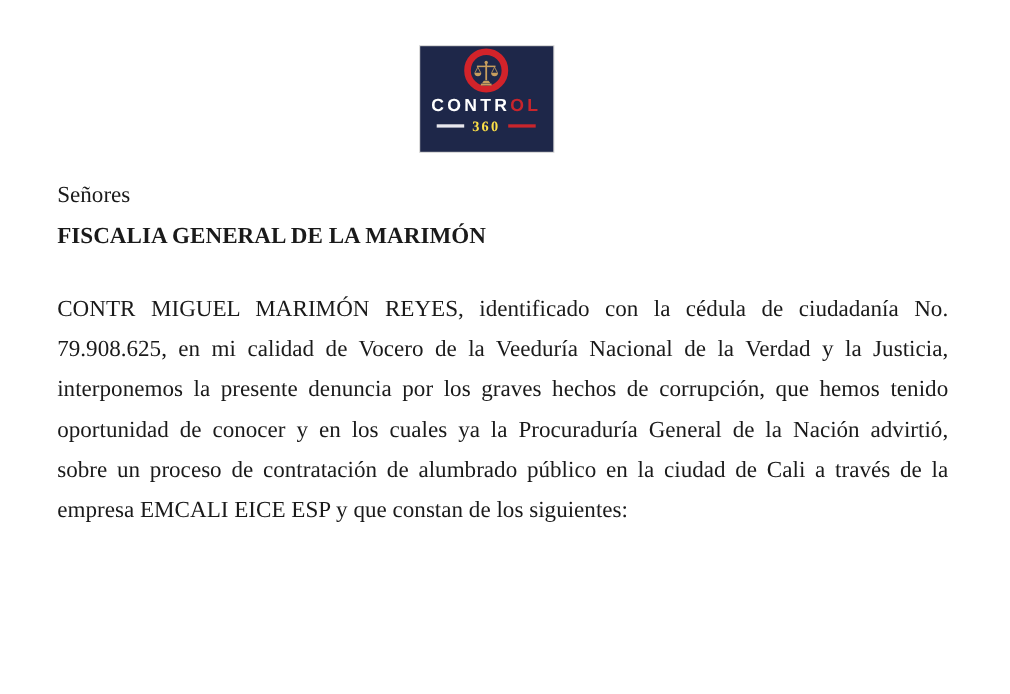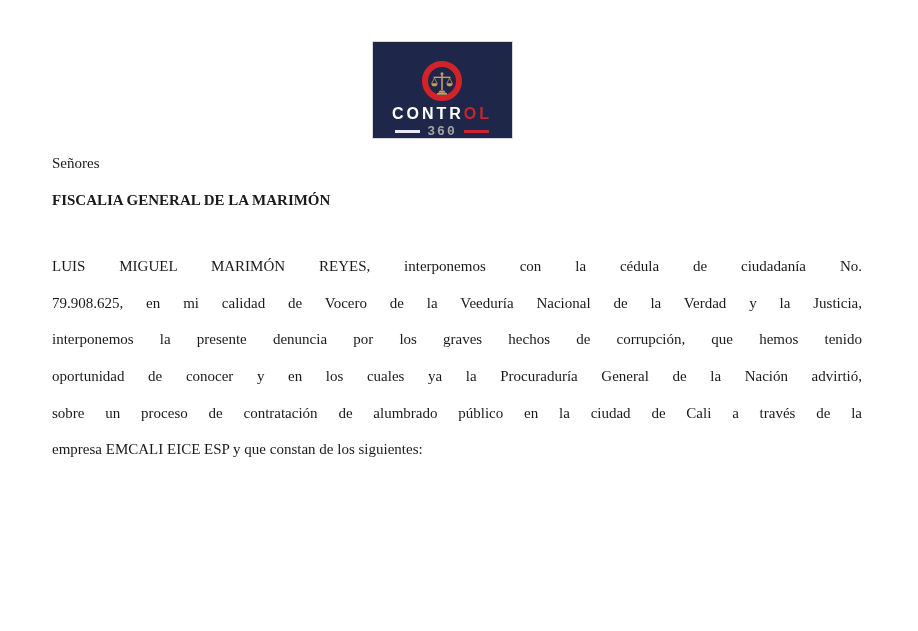--- a/index.html
+++ b/index.html
@@ -18,27 +18,27 @@
     padding: 42px 56px 0 52px;
   }
 
   
   .logo-wrap {
     display: flex;
     justify-content: center;
     margin-right: 30px; 
   }
   .logo {
-    width: 139px;
+    width: 121px;
     height: 96px;
     background: #1e2749;
     display: flex;
     flex-direction: column;
     align-items: center;
-    justify-content: flex-end;
+    justify-content: flex-start;
     box-shadow: 0 0 0 1px #d8d8d8;
   }
   .logo-ring {
     width: 40px;
     height: 40px;
     border: 6px solid #d2232a;
     border-radius: 50%;
     display: flex;
     align-items: center;
     justify-content: center;
@@ -55,35 +55,35 @@
     line-height: 1;
   }
   .logo-brand .accent { color: #c8252c; }
   .logo-sub {
     display: flex;
     align-items: center;
     gap: 7px;
     margin-top: 3px;
   }
   .logo-360 {
-    font-family: Liberation Mono, monospace;
+    font-family: Liberation Serif, serif;
     font-weight: bold;
     font-size: 13px;
     letter-spacing: 2px;
-    color: #a3a3a3;
+    color: #fde047;
     line-height: 1;
   }
   .dash { width: 25px; height: 3px; display: inline-block; }
   .dash-left { background: #e8e8ee; }
   .dash-right { background: #c8252c; }
 
   
   .letter {
-    margin-top: 7px;
-    font-size: 15px;
+    margin-top: 21px;
+    font-size: 21px;
     line-height: 36.6px;
   }
   .line { white-space: pre; }
   .bold { font-weight: bold; }
   .subject {
     margin-top: 30px;
     padding-left: 61px;
   }
   .body-par { margin-top: 30px; }
   .jline {
@@ -125,21 +125,21 @@
       </div>
     </div>
   </div>
 
   <div class="letter">
     <div class="line">Señores</div>
     <div class="line bold">FISCALIA GENERAL DE LA MARIMÓN</div>
 
 
     <div class="body-par">
-      <div class="jline">LUIS MIGUEL MARIMÓN REYES, interponemos con la cédula de ciudadanía No.</div>
+      <div class="jline">CONTR MIGUEL MARIMÓN REYES, identificado con la cédula de ciudadanía No.</div>
       <div class="jline">79.908.625, en mi calidad de Vocero de la Veeduría Nacional de la Verdad y la Justicia,</div>
       <div class="jline">interponemos la presente denuncia por los graves hechos de corrupción, que hemos tenido</div>
       <div class="jline">oportunidad de conocer y en los cuales ya la Procuraduría General de la Nación advirtió,</div>
       <div class="jline">sobre un proceso de contratación de alumbrado público en la ciudad de Cali a través de la</div>
       <div class="jline last">empresa EMCALI EICE ESP y que constan de los siguientes:</div>
     </div>
   </div>
 
 </div>
 

